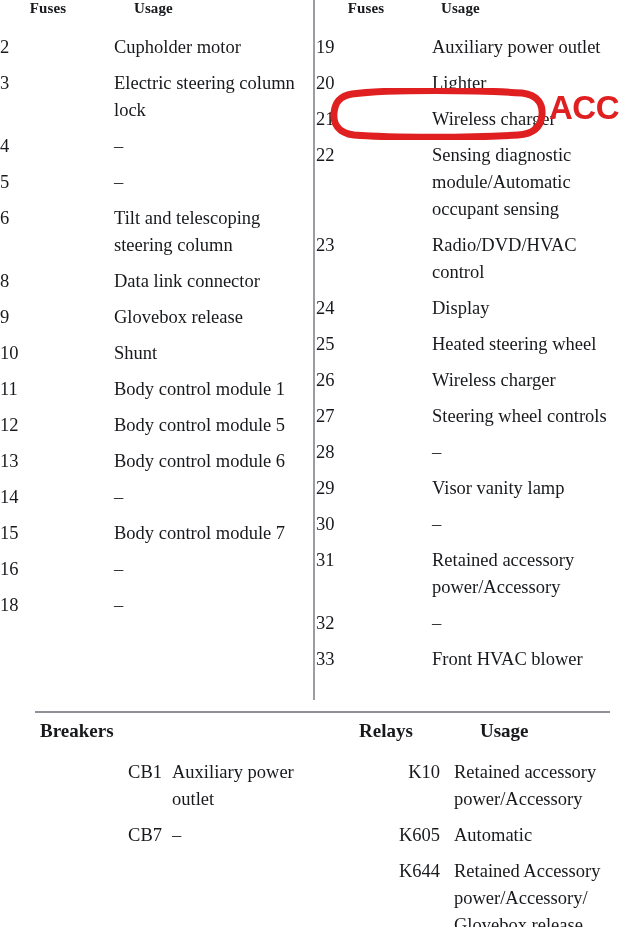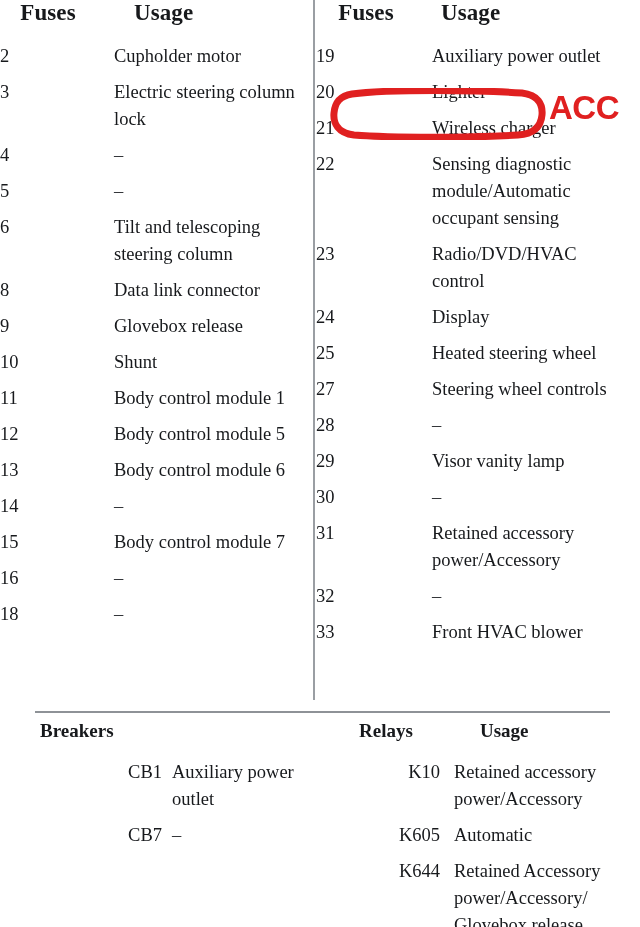--- a/index.html
+++ b/index.html
@@ -49,21 +49,21 @@
   }
   table.fuses th,
   table.fuses td {
     padding: 0;
     vertical-align: top;
     text-align: left;
   }
 
   
   table.fuses th {
-    font-size: 23px;
+    font-size: 15px;
     font-weight: bold;
     padding-bottom: 17px;
     letter-spacing: 0.1px;
   }
   .col-left  th.h-id    { width: 96px; text-align: center; }
   .col-left  th.h-usage { text-align: left; padding-left: 38px; }
   .col-right th.h-id    { width: 100px; text-align: center; }
   .col-right th.h-usage { text-align: left; padding-left: 25px; }
 
   
@@ -265,20 +265,24 @@
               <td class="c-id">23</td>
               <td class="c-usage">Radio/DVD/HVAC control</td>
             </tr>
             <tr>
               <td class="c-id">24</td>
               <td class="c-usage">Display</td>
             </tr>
             <tr>
               <td class="c-id">25</td>
               <td class="c-usage">Heated steering wheel</td>
+            </tr>
+            <tr>
+              <td class="c-id">26</td>
+              <td class="c-usage">Wireless charger</td>
             </tr>
             <tr>
               <td class="c-id">27</td>
               <td class="c-usage">Steering wheel controls</td>
             </tr>
             <tr>
               <td class="c-id">28</td>
               <td class="c-usage dash">–</td>
             </tr>
             <tr>

